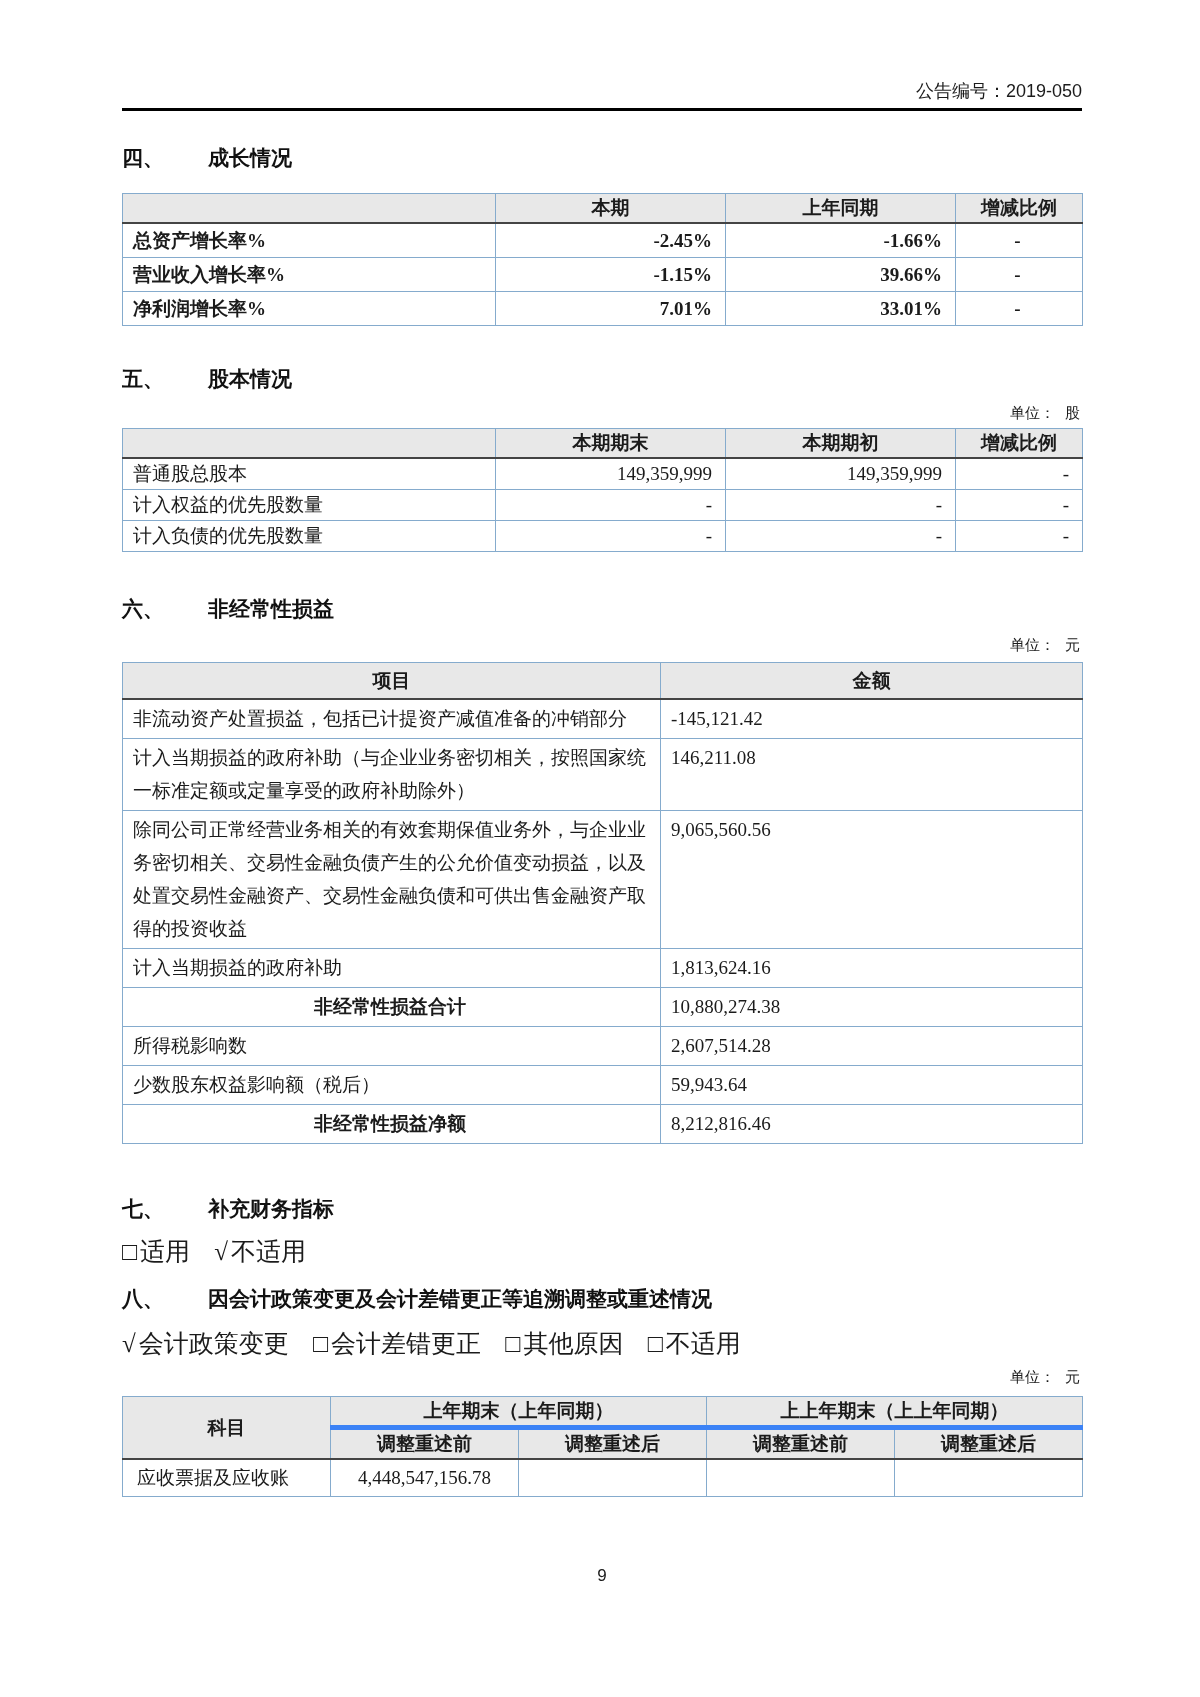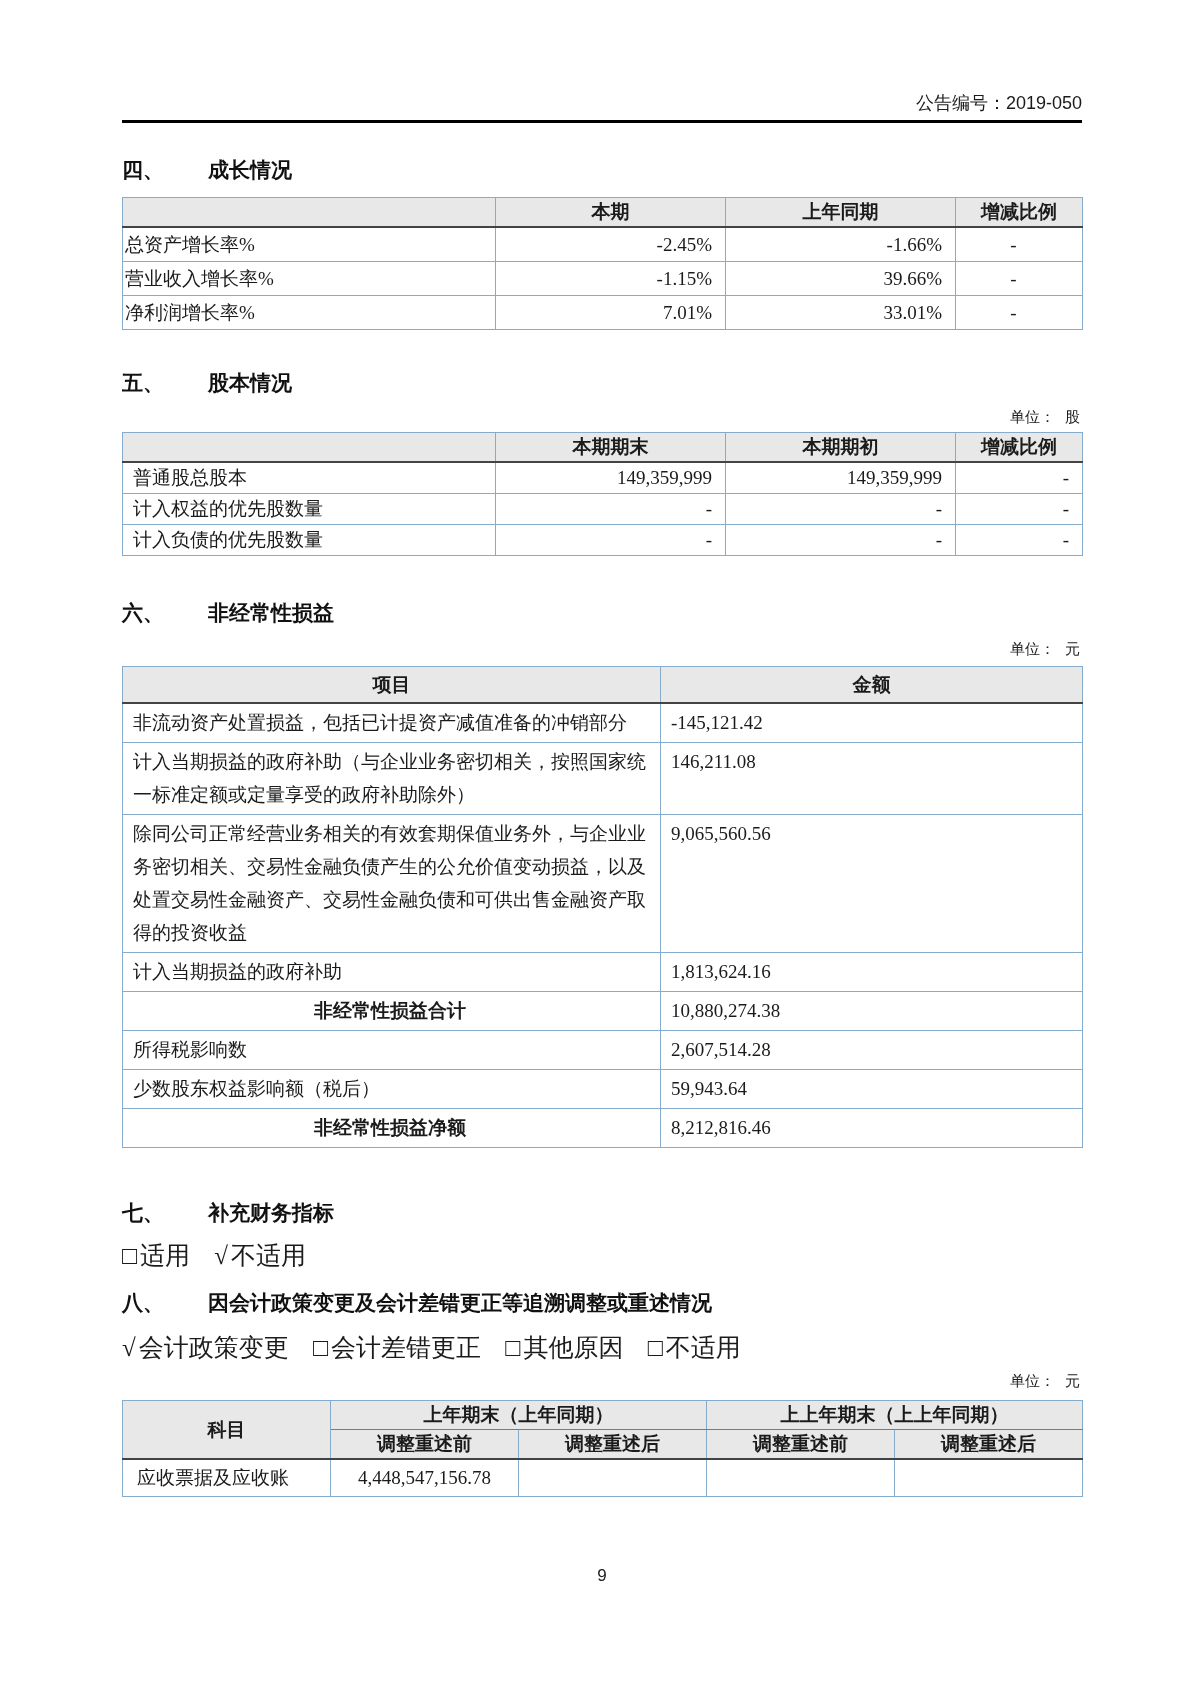--- a/index.html
+++ b/index.html
@@ -1,21 +1,21 @@
 <!DOCTYPE html>
 <html><head>
 <meta charset="utf-8">
 <style>
   html,body{margin:0;padding:0;}
   body{
     width:1200px;height:1697px;position:relative;overflow:hidden;
     background:#ffffff;color:#1b1b1b;
     font-family:"Liberation Serif","DejaVu Serif",serif;
   }
-  .content{position:absolute;left:122px;top:12px;width:960px;}
+  .content{position:absolute;left:122px;top:0;width:960px;}
 
   
   .doc-header{
     padding-top:80px;padding-bottom:6px;border-bottom:3px solid #000;
     text-align:right;font-size:18px;line-height:22px;
     font-family:"Liberation Sans","DejaVu Sans",sans-serif;
   }
   .doc-header .num{font-family:"Liberation Sans","DejaVu Sans",sans-serif;}
 
   
@@ -47,42 +47,42 @@
   
   table{
     border-collapse:collapse;table-layout:fixed;width:960px;
     font-size:19px;
   }
   td,th{border:1px solid #85abcd;overflow:hidden;}
   th{
     background:#e8e8e8;font-weight:bold;text-align:center;
     padding:3px 6px;border-bottom:2px solid #444;
   }
-  .t-growth{margin-top:14px;}
-  .t-growth td{height:33px;padding:0 13px 0 2px;}
+  .t-growth{margin-top:22px;}
+  .t-growth td{height:33px;padding:0 13px 0 10px;font-weight:bold;}
   .t-share{margin-top:4px;}
   .t-share td{height:30px;padding:0 13px 0 10px;}
   .t-growth th,.t-share th{height:28px;padding:0 6px;}
   td.lbl{text-align:left;}
   td.val{text-align:right;}
   td.ctr{text-align:center;}
 
   .t-nonrec{margin-top:6px;font-family:Liberation Serif, serif;}
   .t-nonrec th{height:29px;}
   .t-nonrec td{
     vertical-align:top;text-align:left;line-height:33px;
     padding:2px 13px 3px 10px;
   }
   .t-nonrec td.val{}
   .t-nonrec tr.single td{height:33px;}
   .t-nonrec tr.sum td.item{font-weight:bold;text-align:center;}
 
   .t-restate{margin-top:8px;border-radius:25px;}
   .t-restate th{height:28px;padding:0 6px;}
-  .t-restate th.grp{border-bottom:1px solid #3b82f6;}
+  .t-restate th.grp{border-bottom:5px solid #3b82f6;}
   .t-restate th.sub{border-bottom:2px solid #444;}
   .t-restate th.subject{border-bottom:2px solid #444;}
   .t-restate td{height:36px;padding:0 8px;}
   .t-restate td.subj{text-align:left;padding-left:14px;}
   .t-restate td.num{text-align:center;}
 
   .page-footer{
     position:absolute;left:122px;top:1566px;width:960px;
     text-align:center;font-size:17px;
     font-family:"Liberation Sans","DejaVu Sans",sans-serif;

